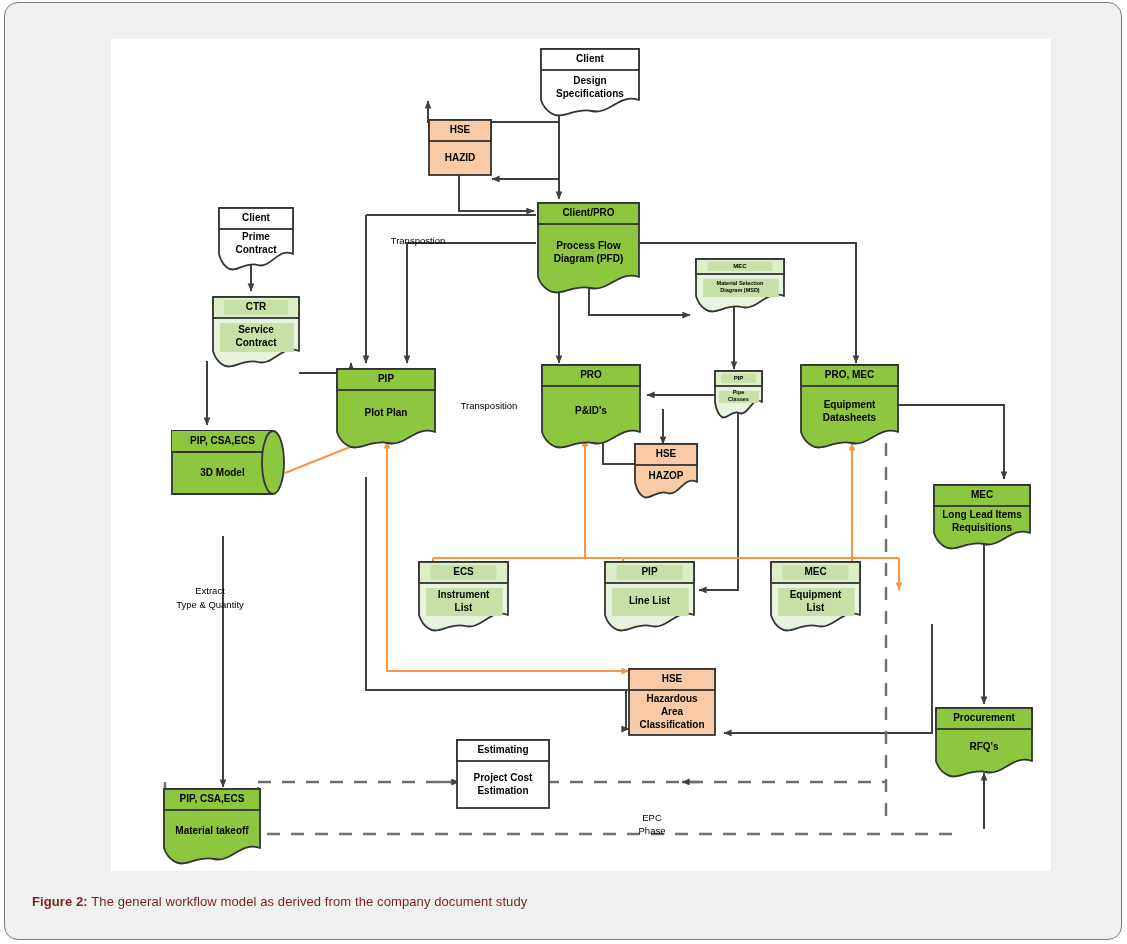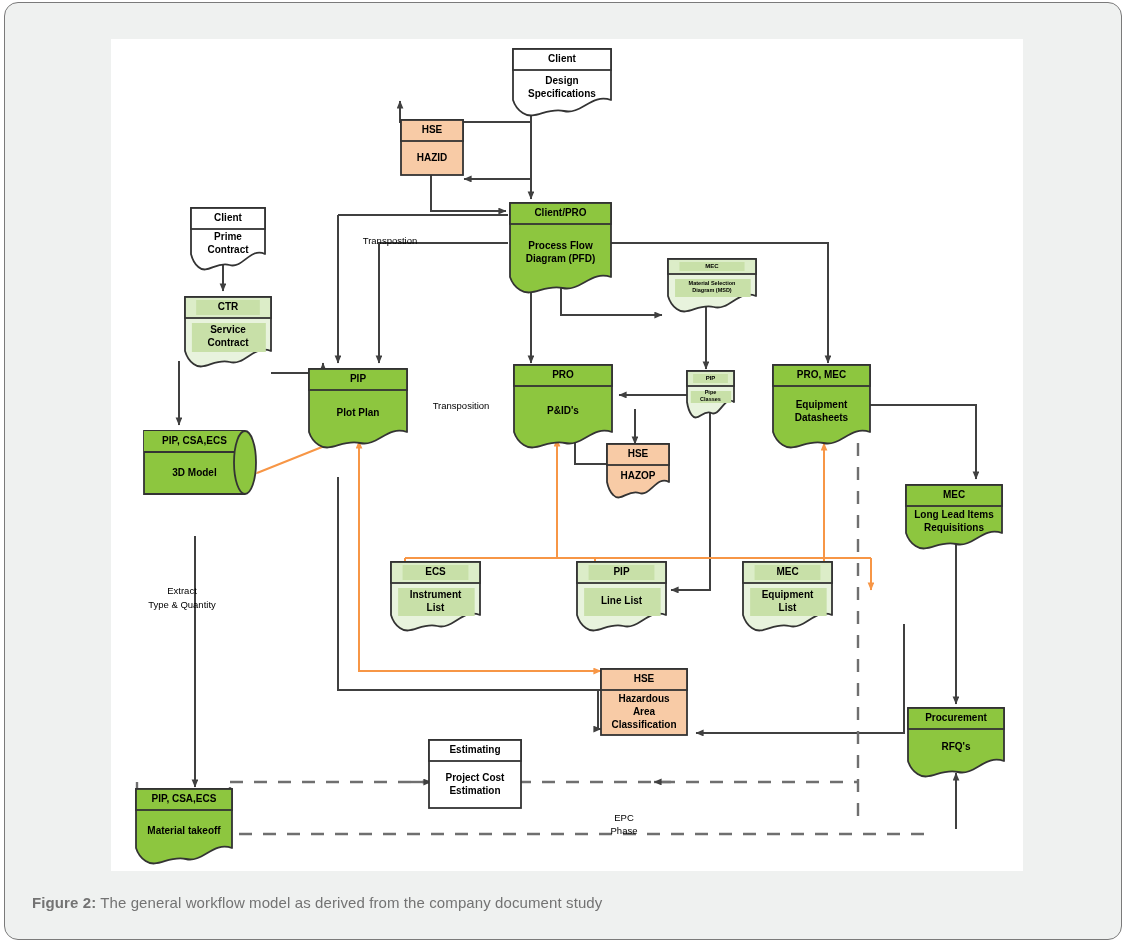--- a/index.html
+++ b/index.html
@@ -25,29 +25,30 @@
     box-sizing: border-box;
     overflow: hidden;
   }
   #figure-canvas {
     position: absolute;
     left: 106px;
     top: 36px;
     width: 912px;
     height: 832px;
     background: #ffffff;
+    padding-left: 28px;
   }
   #figure-canvas svg { display: block; }
   #caption {
     position: absolute;
     left: 27px;
     top: 891px;
     width: 1000px;
-    font-size: 15px;
-    color: #737373;
+    font-size: 13px;
+    color: #7f1d1d;
     letter-spacing: 0.1px;
   }
   #caption .cap-label {
     font-weight: bold;
   }
   .nd-text {
     font-family: "Liberation Sans", sans-serif;
     text-anchor: middle;
     fill: #000000;
     dominant-baseline: middle;

